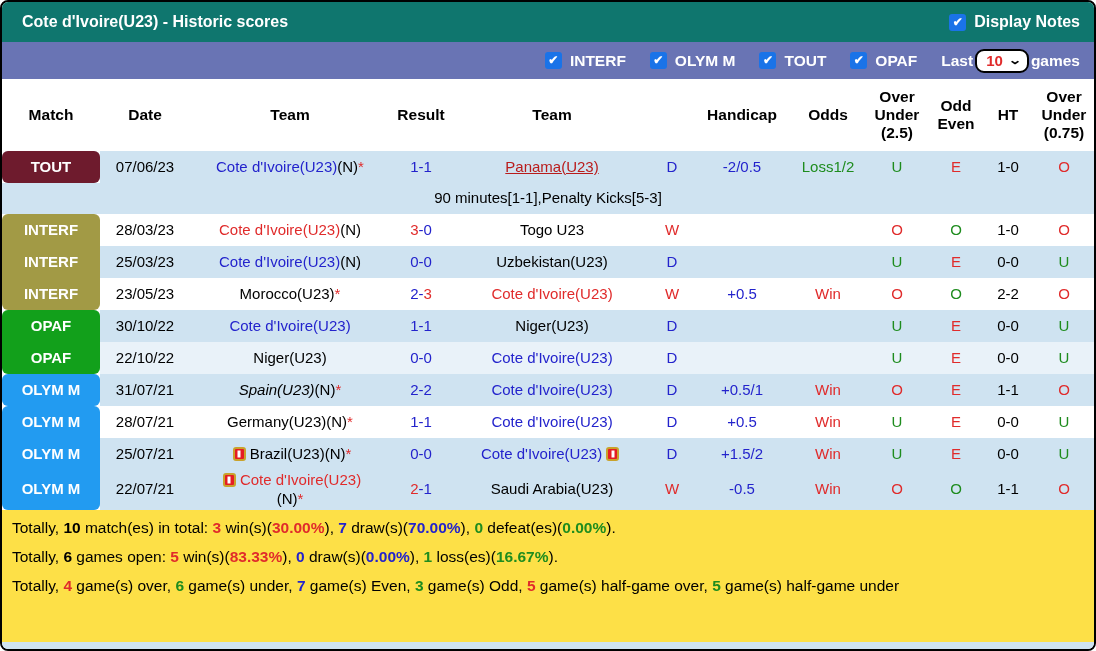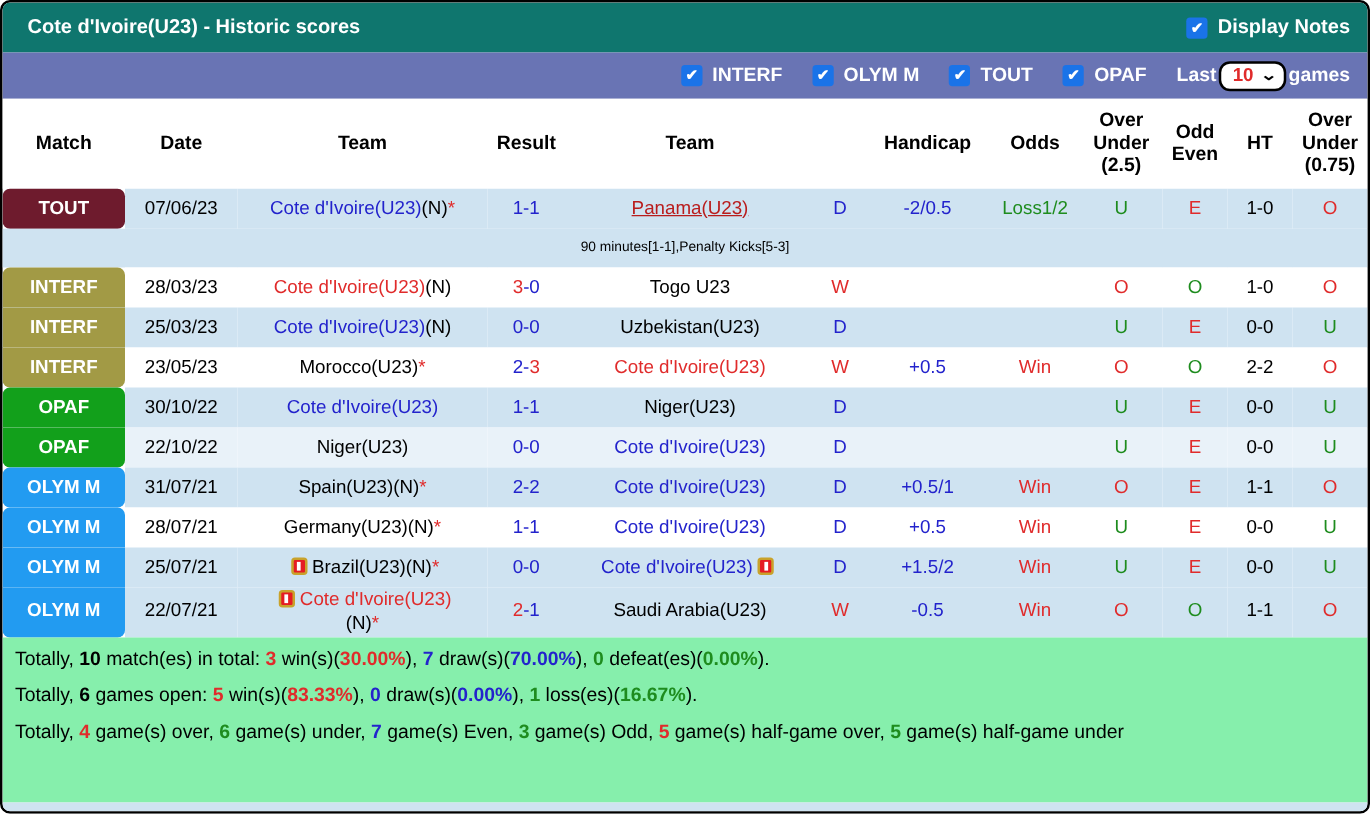--- a/index.html
+++ b/index.html
@@ -34,31 +34,31 @@
   thead th {
     height:72px; vertical-align:middle; text-align:center;
     font-size:15.5px; font-weight:bold; color:#000; background:#fff;
     line-height:1.15; padding:0 2px;
   }
   td {
     height:32px; text-align:center; vertical-align:middle;
     font-size:15px; padding:1px 2px; line-height:1.25;
   }
   td.badge-cell { padding:0; color:#fff; font-weight:bold; font-size:15px; }
-  td.note-cell { font-size:11px; color:#000; height:31px; }
+  td.note-cell { font-size:15px; color:#000; height:31px; }
   .redcard {
     display:inline-block; width:13px; height:14px; background:#e51c23;
     border:2px solid #c9a22b; border-radius:3px; position:relative;
     vertical-align:-2px; margin:0 4px;
   }
   .redcard::after {
     content:""; position:absolute; left:50%; top:50%;
     transform:translate(-50%,-50%); width:3px; height:7px; background:#fff;
   }
-  .summary { padding:3px 10px 0 10px; background:#86efac; flex:1 1 auto; }
+  .summary { padding:3px 10px 0 10px; background:#fde047; flex:1 1 auto; }
   .summary-line { font-size:15.5px; line-height:29px; white-space:nowrap; color:#000; }
   .bottom-strip { flex:0 0 7px; }
 </style>
 </head>
 <body>
 
 <div class="frame">
 
   <div class="title-bar" style="background: #0f766e;">
     <span>Cote d'Ivoire(U23) - Historic scores</span>
@@ -212,21 +212,21 @@
           <td style="color: rgb(35, 35, 204);"></td>
           <td style="color: rgb(0, 0, 0);"></td>
           <td style="color: rgb(30, 140, 30);">U</td>
           <td style="color: rgb(224, 43, 43);">E</td>
           <td style="color: rgb(0, 0, 0);">0-0</td>
           <td style="color: rgb(30, 140, 30);">U</td>
         </tr>
         <tr style="background: rgb(207, 227, 241);">
           <td class="badge-cell" style="background: rgb(34, 155, 241); border-radius: 6px;">OLYM M</td>
           <td>31/07/21</td>
-          <td><span style="color: rgb(0, 0, 0);">Spain(U23)</span><span style="color: rgb(0, 0, 0);">(N)</span><span style="color: rgb(224, 43, 43);">*</span></td>
+          <td><span style="color: rgb(0, 0, 0); font-style: italic;">Spain(U23)</span><span style="color: rgb(0, 0, 0);">(N)</span><span style="color: rgb(224, 43, 43);">*</span></td>
           <td><span style="color: rgb(35, 35, 204);">2-2</span></td>
           <td><span style="color: rgb(35, 35, 204);">Cote d'Ivoire(U23)</span></td>
           <td style="color: rgb(35, 35, 204);">D</td>
           <td style="color: rgb(35, 35, 204);">+0.5/1</td>
           <td style="color: rgb(224, 43, 43);">Win</td>
           <td style="color: rgb(224, 43, 43);">O</td>
           <td style="color: rgb(224, 43, 43);">E</td>
           <td style="color: rgb(0, 0, 0);">1-1</td>
           <td style="color: rgb(224, 43, 43);">O</td>
         </tr>

